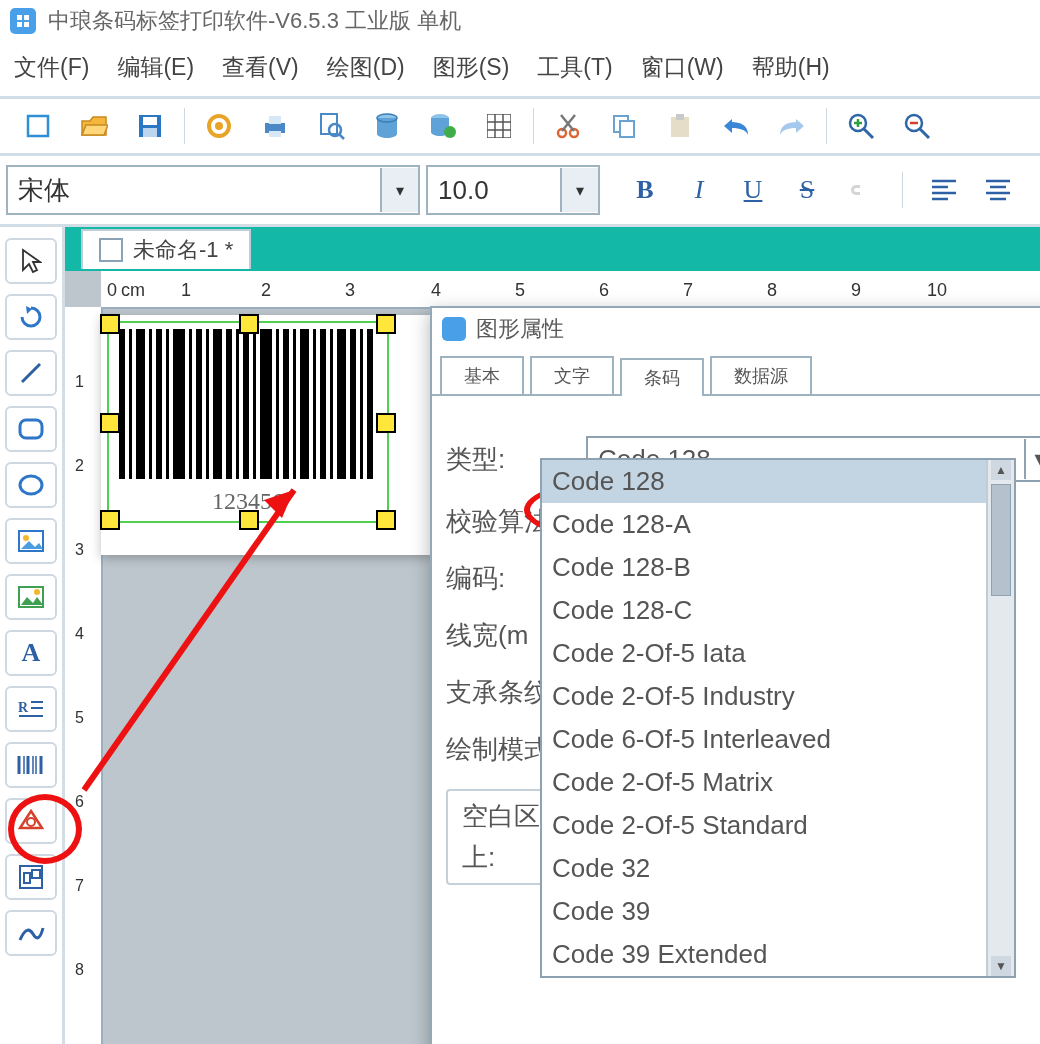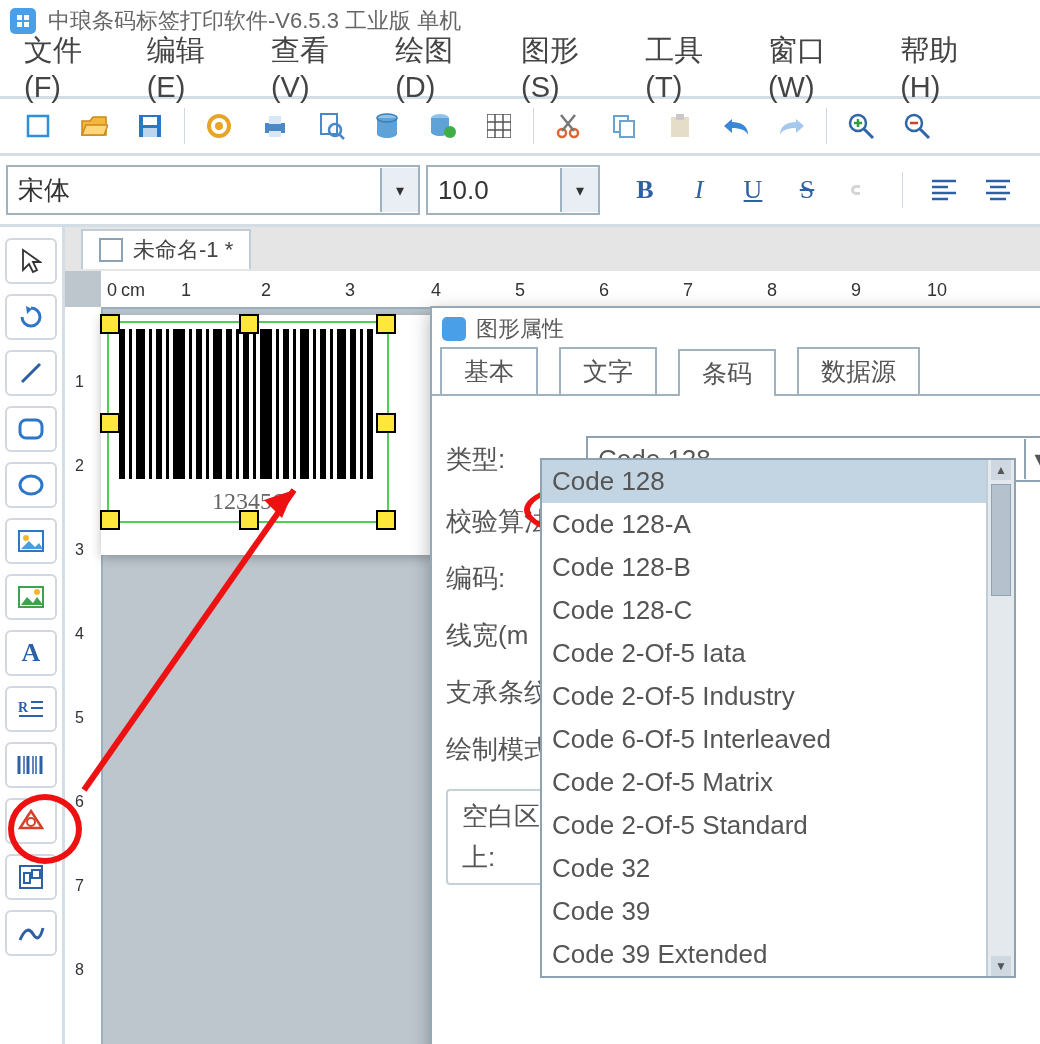--- a/index.html
+++ b/index.html
@@ -1,52 +1,52 @@
 <!DOCTYPE html>
 <html><head>
 <meta charset="utf-8">
 <style>
   html,body{margin:0;padding:0;font-family:"Microsoft YaHei",SimSun,Arial,sans-serif;background:#fff;color:#333;width:1040px;height:1044px;overflow:hidden}
   .titlebar{display:flex;align-items:center;height:42px;padding:0 10px;font-size:22px;color:#666}
   .titlebar .logo{width:26px;height:26px;border-radius:5px;background:#4aa0e8;margin-right:12px;display:flex;align-items:center;justify-content:center}
-  .menubar{display:flex;align-items:center;height:46px;padding:2px 14px 0 24px;font-size:29px;color:#444}
+  .menubar{display:flex;align-items:center;height:46px;padding:2px 14px 0 14px;font-size:23px;color:#444}
   .menubar div{margin-right:28px;cursor:pointer}
   .toolbar{display:flex;align-items:center;height:54px;padding:0 10px;border-top:3px solid #d3dde6;border-bottom:3px solid #d3dde6;margin:6px 0 0 0}
   .tb-btn{width:36px;height:36px;margin:0 10px;display:flex;align-items:center;justify-content:center;cursor:pointer}
   .sep{width:1px;height:36px;background:#cfd8e0;margin:0 6px}
   .formatbar{display:flex;align-items:center;height:60px;padding:4px 6px;border-bottom:3px solid #d3dde6}
   .combo{display:flex;align-items:center;border:2px solid #9fb2c0;height:46px;background:#fff}
   .combo .val{flex:1;font-size:26px;padding:0 10px}
   .combo .arrow{width:36px;height:44px;border-left:2px solid #9fb2c0;display:flex;align-items:center;justify-content:center;background:#e8eef3}
   .font-combo{width:410px;margin-right:6px}
   .size-combo{width:170px;margin-right:18px}
   .fmt-btn{width:46px;height:46px;margin:0 4px;display:flex;align-items:center;justify-content:center;font-family:"Times New Roman",serif;font-size:26px;color:#2e60a5;cursor:pointer}
   .workarea{position:relative;display:flex;height:calc(1044px - 42px - 46px - 60px - 60px - 6px);}
   .vtb{width:62px;border-right:3px solid #d3dde6;padding-top:6px;display:flex;flex-direction:column;align-items:center}
   .vtb .tool{width:48px;height:42px;margin:5px 0;border:2px solid #cfd8e0;border-radius:6px;display:flex;align-items:center;justify-content:center;cursor:pointer;background:#fff}
   .canvas-wrap{flex:1;position:relative}
-  .tabstrip{height:44px;display:flex;align-items:center;border-bottom:3px solid #d3dde6;padding-left:16px;background:#e5e5e5}
+  .tabstrip{height:44px;display:flex;align-items:center;border-bottom:3px solid #d3dde6;padding-left:16px;background:#14b8a6}
   .doc-tab{display:flex;align-items:center;height:38px;border:2px solid #bfcdd8;border-bottom:none;padding:0 16px;background:#fff;font-size:22px;color:#444}
   .doc-tab .docicon{width:20px;height:20px;border:2px solid #8aa2b4;margin-right:10px;background:#fff}
   .canvas{position:absolute;left:0;top:44px;right:0;bottom:0;background:#bcc6cc}
   .hruler{position:absolute;left:36px;right:0;top:0;height:36px;background:#fff;border-bottom:2px solid #9bafc0;font-size:18px;color:#333}
   .vruler{position:absolute;left:0;top:36px;width:36px;bottom:0;background:#fff;border-right:2px solid #9bafc0}
   .hruler span{position:absolute;top:9px}
   .page{position:absolute;left:36px;top:44px;width:330px;height:240px;background:#fff;box-shadow:0 3px 10px rgba(0,0,0,0.25)}
   .barcode-obj{position:absolute;left:6px;top:6px;width:278px;height:198px;border:2px solid #4fd14f}
   .bars{position:absolute;left:10px;right:10px;top:6px;height:150px;display:flex;align-items:stretch}
   .bars div{background:#000;margin-right:4px}
   .bc-text{position:absolute;left:0;right:0;bottom:6px;text-align:center;font-family:"Times New Roman",serif;font-size:24px;color:#666}
   .handle{position:absolute;width:16px;height:16px;background:#ffe63b;border:2px solid #000}
   
   .dialog{position:absolute;left:430px;top:306px;width:640px;height:760px;background:#fff;border:2px solid #93a8b8;box-shadow:0 6px 18px rgba(0,0,0,0.3)}
   .dlg-title{height:42px;display:flex;align-items:center;padding:0 10px;background:#fff;font-size:22px;color:#5a5a5a}
   .dlg-title .logo{width:24px;height:24px;border-radius:5px;background:#4aa0e8;margin-right:10px}
   .dlg-tabs{display:flex;align-items:flex-end;padding:0 8px;height:44px;border-bottom:2px solid #9fb2c0}
-  .dlg-tab{padding:6px 22px;border:2px solid #9fb2c0;border-bottom:none;margin-right:21px;font-size:25px;color:#555;background:#fff;cursor:pointer;position:relative}
+  .dlg-tab{padding:6px 22px;border:2px solid #9fb2c0;border-bottom:none;margin-right:6px;font-size:18px;color:#555;background:#fff;cursor:pointer;position:relative}
   .dlg-tab.active{background:#fff;top:2px}
   .dlg-body{position:relative;padding:18px 14px;font-size:26px;color:#555}
   .field-row{display:flex;align-items:center;margin:22px 0}
   .field-row label{width:140px}
   .type-combo{flex:1;border:2px solid #8ea2b2;height:42px;display:flex;align-items:center}
   .dropdown{position:absolute;left:108px;top:62px;width:472px;border:2px solid #8ea2b2;background:#fff;z-index:5}
   .dropdown .opt{padding:6px 10px;font-size:26px;color:#555;cursor:pointer}
   .dropdown .opt.selected{background:#c3d4e2}
   .dd-scroll{position:absolute;right:0;top:0;bottom:0;width:26px;background:#e4e9ee;border-left:2px solid #c1cdd6}
   .dd-scroll .thumb{position:absolute;left:3px;right:3px;top:24px;height:110px;background:#b5c2cd;border:1px solid #8ea2b2}

